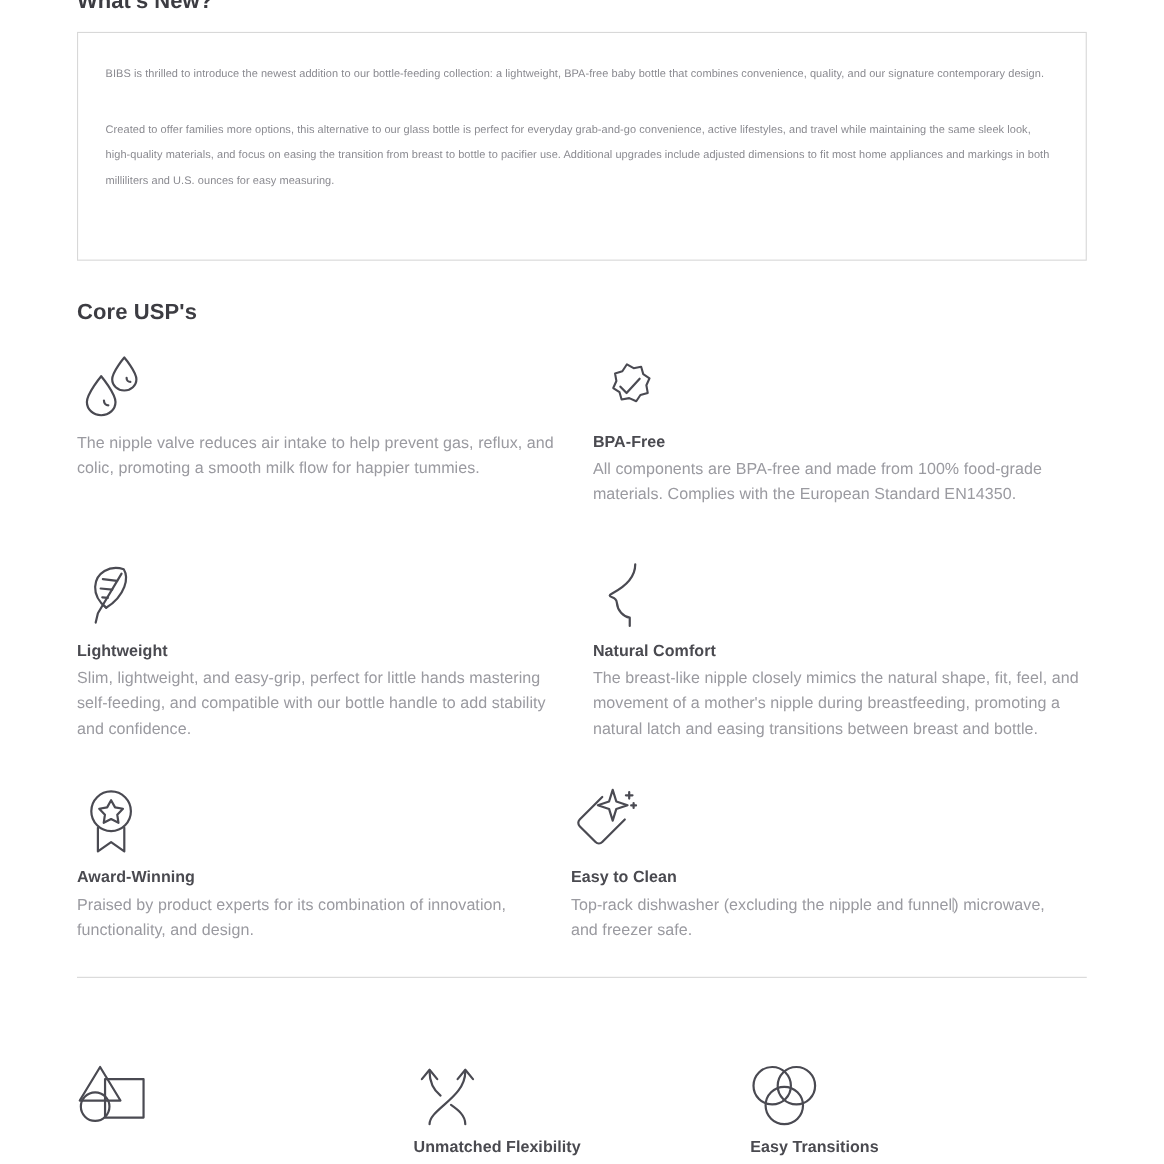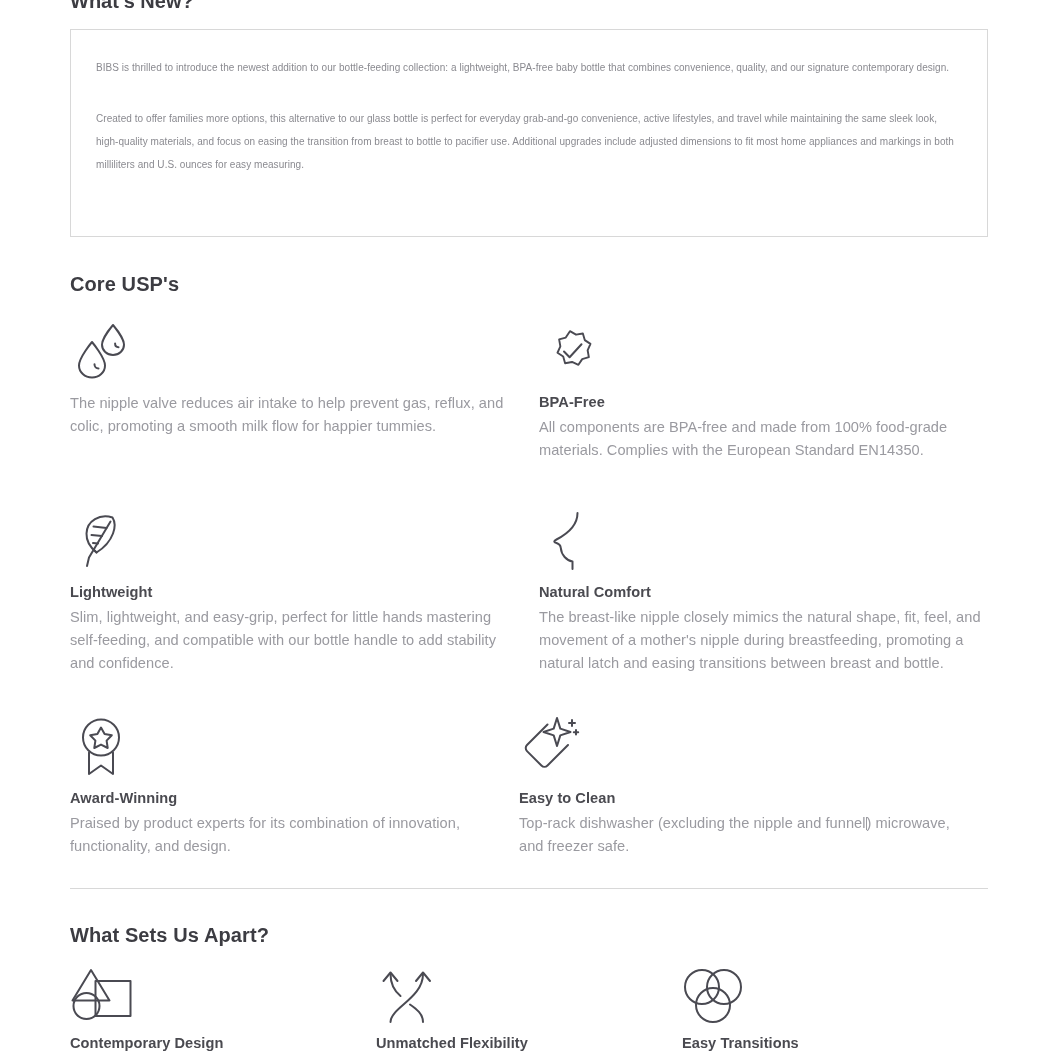--- a/index.html
+++ b/index.html
@@ -253,33 +253,31 @@
           </svg>
         </div>
         <div class="usp-title">Easy to Clean</div>
         <div class="usp-desc"><span>Top-rack dishwasher (excluding the nipple and funnel</span><span class="caret"></span><span>) microwave, and freezer safe.</span></div>
       </div>
     </div>
   </div>
 
   <div class="divider"></div>
 
-  <div class="section-title h-apart">What Sets Us Apart?</div>
 
   <div class="apart-grid">
 
     <div class="apart-cell">
       <div class="apart-icon">
         <svg width="62" height="58" viewBox="0 0 62 58" aria-hidden="true">
           <rect class="stroke" x="25.5" y="15" width="35" height="35"></rect>
           <path class="stroke" d="M21 4 L39.5 34.5 L2.5 34.5 Z"></path>
           <circle class="stroke" cx="16.5" cy="40" r="13"></circle>
         </svg>
       </div>
-      <div class="apart-label">Contemporary Design</div>
     </div>
 
     <div class="apart-cell">
       <div class="apart-icon">
         <svg width="62" height="58" viewBox="0 0 62 58" aria-hidden="true">
           <path class="stroke" d="M14.5 56 C14.5 42 47 32 47 8"></path>
           <path class="stroke" d="M40 15 L47 6.5 L54 15"></path>
           <path class="stroke" d="M47 56 C47 48 40.5 43 34 38.5"></path>
           <path class="stroke" d="M24.5 30 C19 25.5 14.5 19 14.5 8"></path>
           <path class="stroke" d="M7.5 15 L14.5 6.5 L21.5 15"></path>

